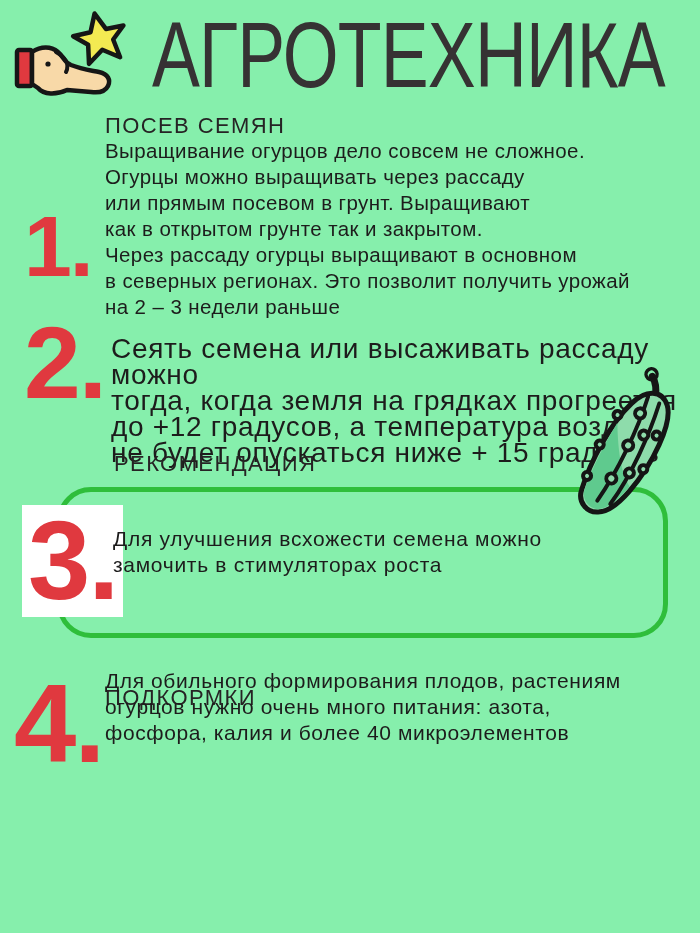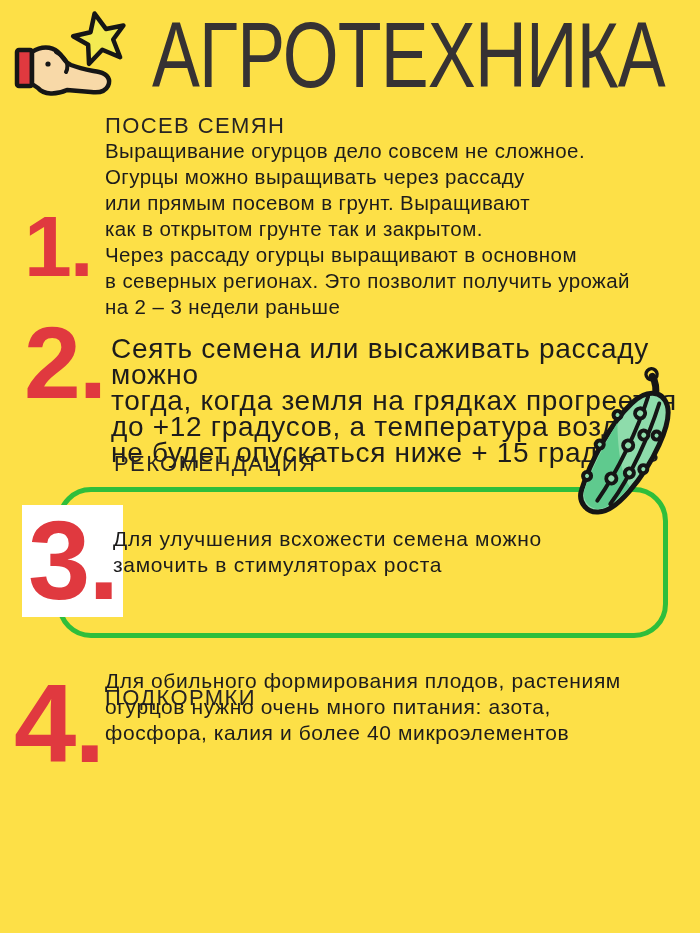--- a/index.html
+++ b/index.html
@@ -1,21 +1,21 @@
 <!DOCTYPE html>
 <html><head>
 <meta charset="utf-8">
 <style>
   * { margin: 0; padding: 0; box-sizing: border-box; }
   html, body { background: #ffffff; }
   .page {
     position: relative;
     width: 700px;
     height: 933px;
-    background: #fde047;
+    background: #86efac;
     overflow: hidden;
     font-family: "Liberation Sans", sans-serif;
     color: #1d1c1c;
     padding-left: 40px;
   }
   .abs { position: absolute; }
 
   
   .header-icon { left: 10px; top: 6px; width: 118px; height: 104px; }
   .page-title {

